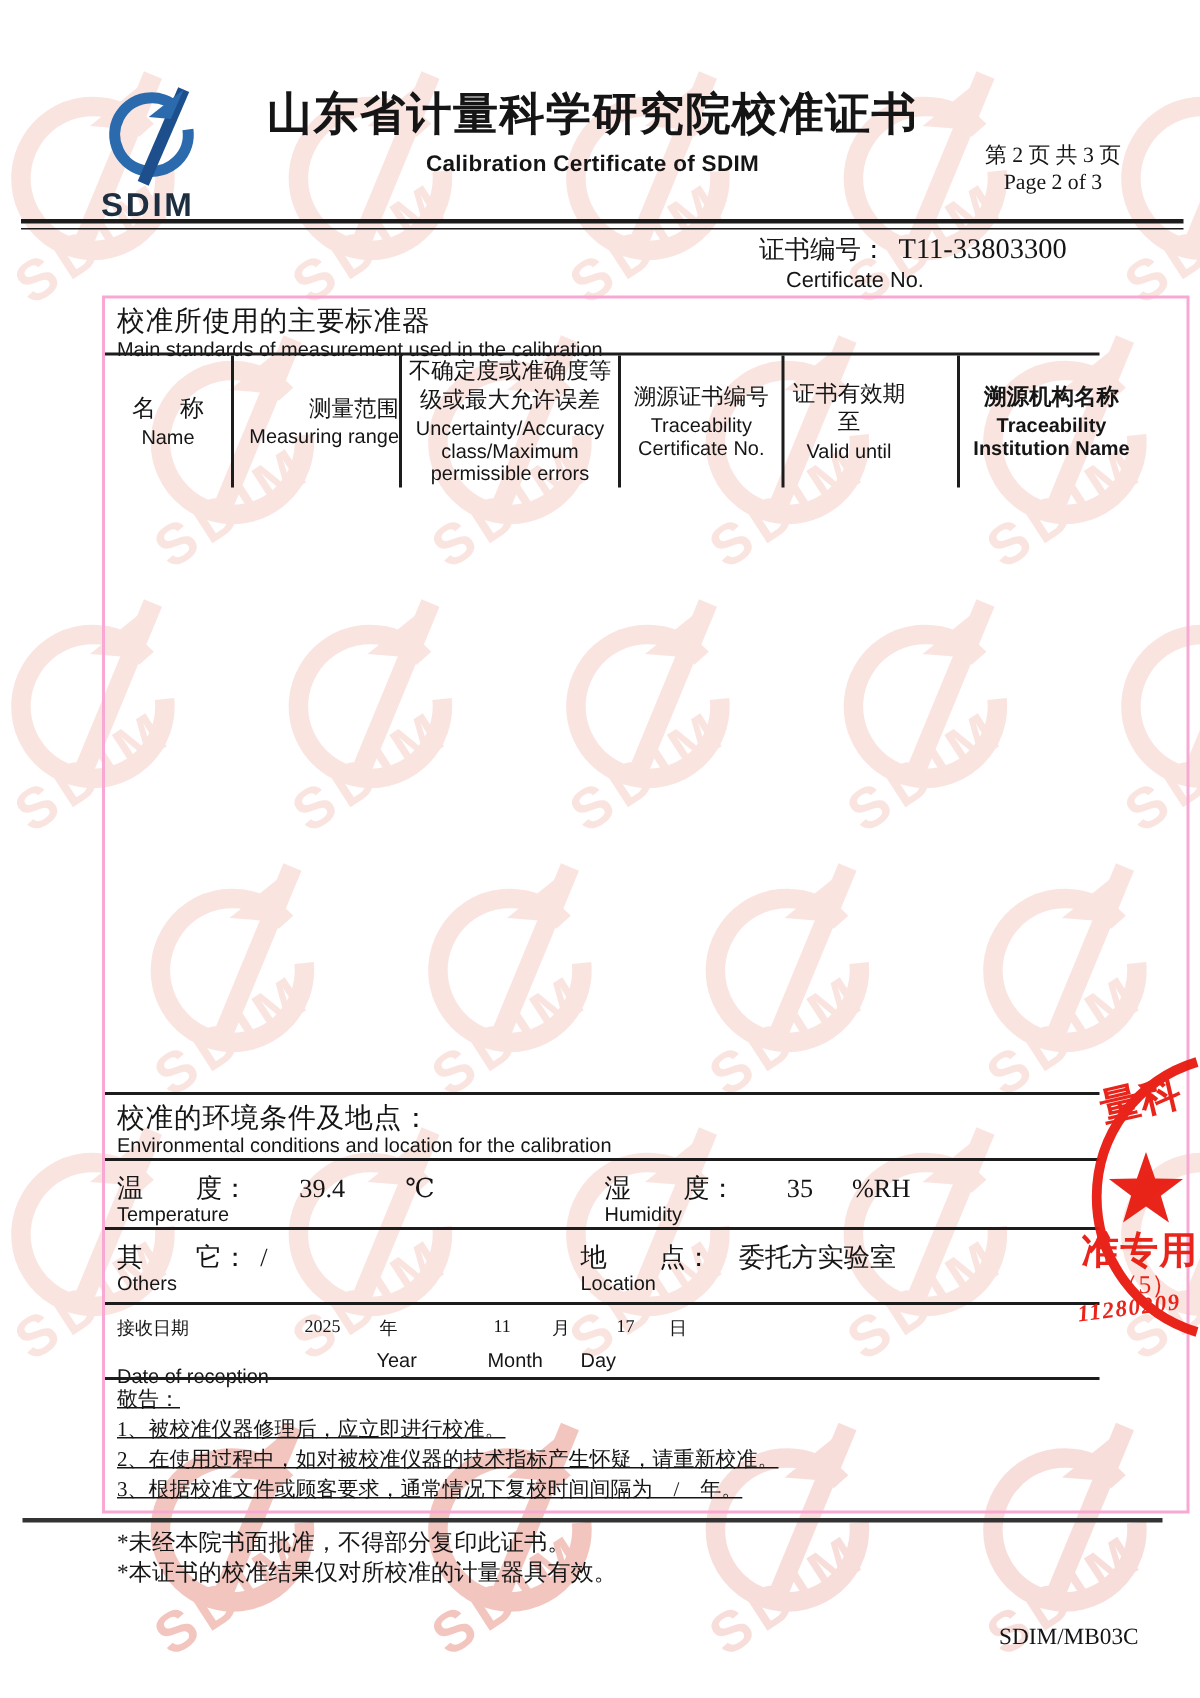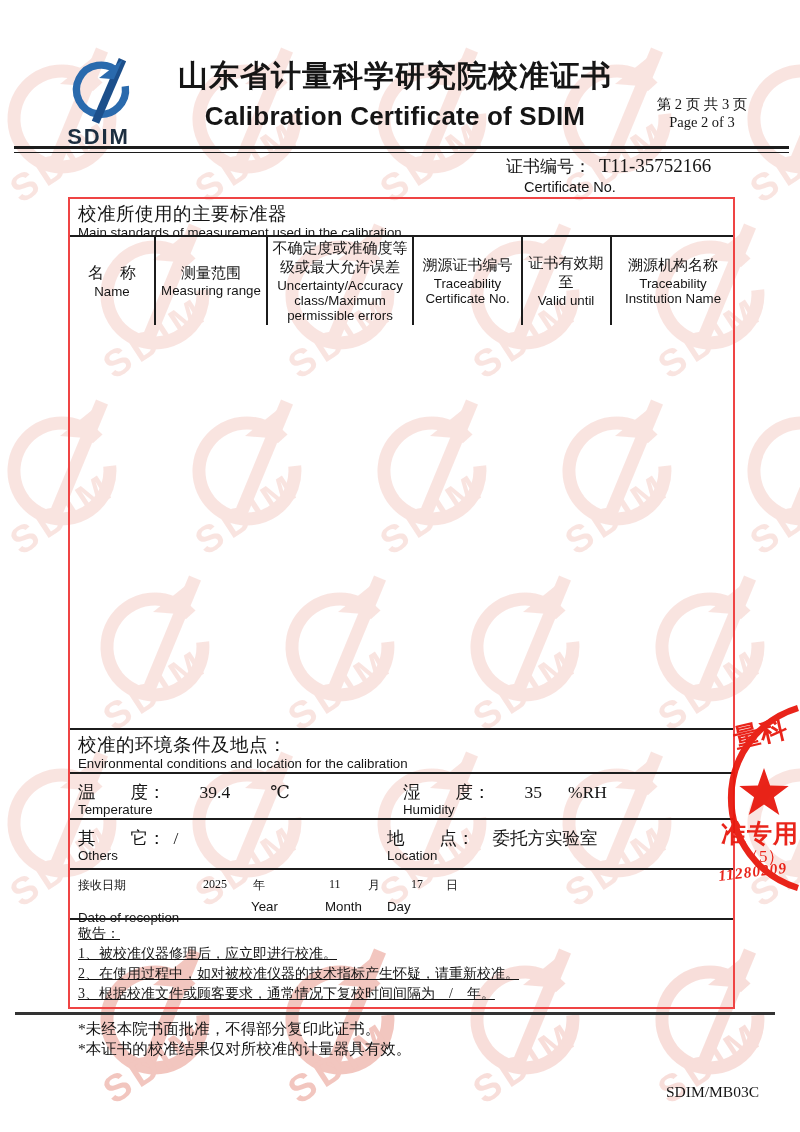--- a/index.html
+++ b/index.html
@@ -11,52 +11,52 @@
   }
   .sans { font-family:"Liberation Sans","DejaVu Sans",sans-serif; }
   .wm-layer { position:absolute; left:0; top:0; width:800px; height:1132px; z-index:0; }
   .content { position:absolute; inset:0; z-index:1; }
 
   
   .logo { position:absolute; left:60px; top:56px; width:82px; height:92px; }
   .title-zh { position:absolute; left:160px; top:56px; width:470px; text-align:center;
               font-size:30px; font-weight:bold; letter-spacing:1px; }
   .title-en { position:absolute; left:160px; top:101px; width:470px; text-align:center;
-              font-size:26px; font-weight:bold; letter-spacing:.2px; }
+              font-size:15px; font-weight:bold; letter-spacing:.2px; }
   .page-info { position:absolute; left:636px; top:95px; width:132px; text-align:center;
                font-size:14.5px; line-height:1.25; }
   .rule-double { position:absolute; left:14px; top:146px; width:775px; height:7px;
                  border-top:3px solid #1c1c1c; border-bottom:1px solid #1c1c1c; }
   .certno { position:absolute; left:506px; top:155px; }
   .certno .l1 { font-size:17px; }
   .certno .l1 b { font-size:19px; font-weight:normal; margin-left:8px; }
   .certno .l2 { font-size:14.5px; margin-left:18px; margin-top:1px; }
 
   
-  .tbl { position:absolute; left:68px; top:197px; width:667px; height:812px;
-         border:2px solid #ef4444; }
+  .tbl { position:absolute; left:68px; top:197px; width:725px; height:812px;
+         border:2px solid #f9a8d4; }
   .trow { position:absolute; left:0; width:663px; }
   .bt { border-top:2px solid #1c1c1c; }
   .sec-title { padding:2px 0 0 8px; }
   .sec-title .zh { font-size:18.5px; letter-spacing:.5px; }
   .sec-title .en { font-size:13.3px; margin-top:-1px; }
   .cell { position:absolute; top:0; bottom:0; display:flex; flex-direction:column;
           align-items:center; text-align:center; }
   .cell.bl { border-left:2px solid #1c1c1c; }
   .hcell { justify-content:center; }
   .hcell .zh { font-size:15px; line-height:1.3; }
   .hcell .en { font-size:13.3px; line-height:1.13; }
   .bcell { justify-content:flex-start; padding-top:5px; font-size:15px;
            line-height:1.35; white-space:pre-line; }
   .c1 { left:0;   width:84px; }
-  .c2 { left:84px;  width:112px; }
+  .c2 { left:84px;  width:112px;align-items:flex-end; }
   .c3 { left:196px; width:146px; }
   .c4 { left:342px; width:109px; }
   .c5 { left:451px; width:88px; }
-  .c6 { left:540px; width:124px; }
+  .c6 { left:568px; width:124px;font-weight:bold; }
   .hcell.c1 .zh { font-size:16px; }
   .bcell.c4 { font-size:14.5px; }
 
   .env-line { position:relative; height:100%; }
   .fieldline { position:absolute; top:6px; left:8px; font-size:17.5px; white-space:nowrap; }
   .fieldline .val { margin-left:34px; }
   .fieldline .unit { margin-left:40px; }
   .subline { position:absolute; top:28px; left:8px; font-size:13.3px; }
   .rblock { position:absolute; top:0; height:100%; }
   .rblock .fieldline { left:0; }
@@ -132,21 +132,21 @@
     <div class="title-zh">山东省计量科学研究院校准证书</div>
     <div class="title-en sans">Calibration Certificate of SDIM</div>
     <div class="page-info">
       <div>第 2 页 共 3 页</div>
       <div>Page 2 of 3</div>
     </div>
     <div class="rule-double"></div>
 
     <div class="certno">
       <div class="l1">
-        <span>证书编号：</span><b>T11-35752166</b>
+        <span>证书编号：</span><b>T11-33803300</b>
       </div>
       <div class="l2 sans">Certificate No.</div>
     </div>
 
     <div class="tbl">
 
       <div class="trow sec-title" style="top:0;height:36px;">
         <div class="zh">校准所使用的主要标准器</div>
         <div class="en sans">Main standards of measurement used in the calibration</div>
       </div>

